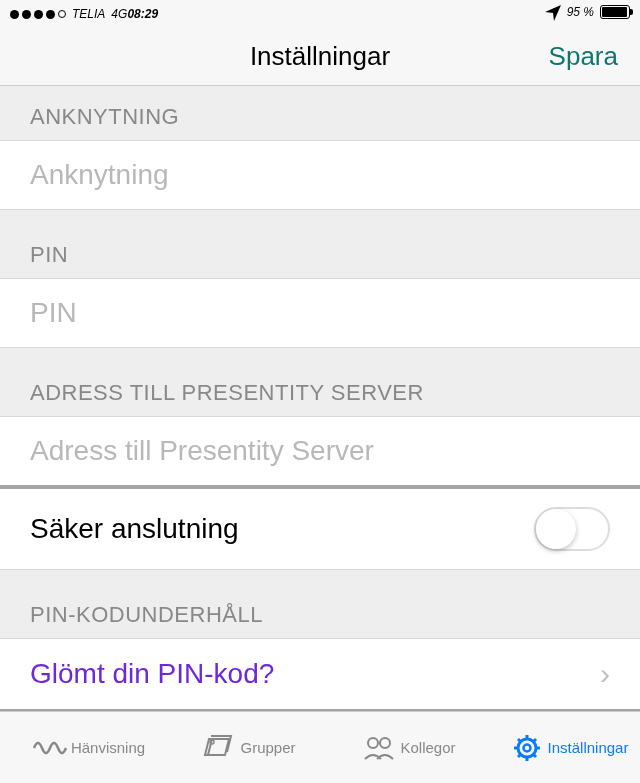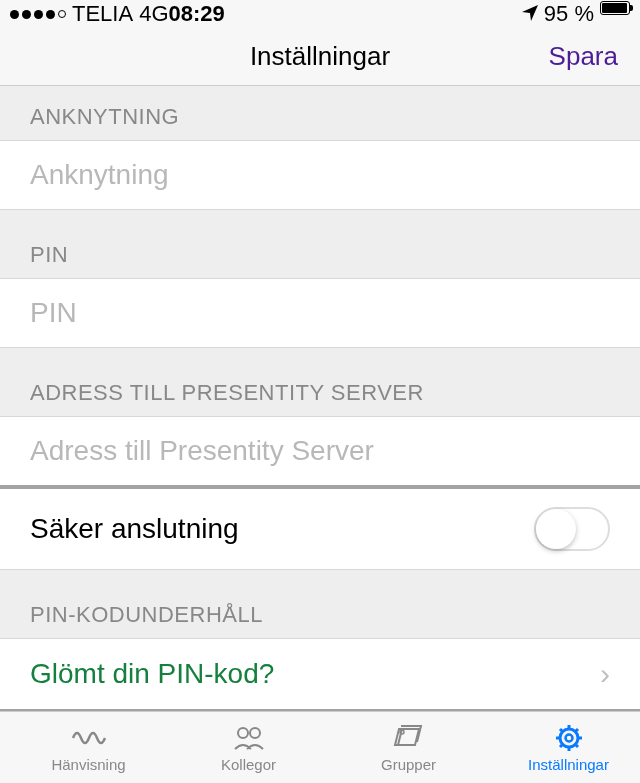--- a/index.html
+++ b/index.html
@@ -10,22 +10,23 @@
       background: #eeeeee;
       overflow: hidden;
       position: relative;
     }
     .status-bar {
       height: 28px;
       background: #f7f7f7;
       display: flex;
       align-items: center;
       padding: 0 10px;
-      font-size: 22px;
+      font-size: 12px;
       font-weight: 500;
+      font-style: italic;
     }
     .status-left { display: flex; align-items: center; gap: 6px; }
     .signal-dots { display: flex; gap: 3px; align-items: center; }
     .dot { width: 9px; height: 9px; border-radius: 50%; background: #000; }
     .dot.empty { background: transparent; border: 1px solid #000; width: 8px; height: 8px; }
     .status-center { flex: 1; text-align: left; font-weight: 600; }
     .status-right { display: flex; align-items: flex-start; gap: 6px; }
     .battery { width: 30px; height: 14px; border: 1.5px solid #000; border-radius: 3px; position: relative; }
     .battery::after { content: ""; position: absolute; right: -4px; top: 3px; width: 3px; height: 6px; background: #000; border-radius: 0 2px 2px 0; }
     .battery-fill { position: absolute; left: 1px; top: 1px; bottom: 1px; width: 90%; background: #000; border-radius: 1px; }
@@ -33,21 +34,21 @@
     .nav-bar {
       height: 58px;
       background: #f7f7f7;
       border-bottom: 1px solid #ccc;
       display: flex;
       align-items: center;
       justify-content: center;
       position: relative;
     }
     .nav-title { font-size: 26px; font-weight: 500; }
-    .nav-save { position: absolute; right: 22px; font-size: 26px; color: #4c1d95; }
+    .nav-save { position: absolute; right: 22px; font-size: 26px; color: #0f766e; }
 
     .section-header {
       padding: 18px 30px 10px;
       font-size: 22px;
       color: #888;
       letter-spacing: 0.5px;
     }
     .section-header.tall { padding-top: 32px; }
 
     .row {
@@ -82,21 +83,21 @@
       position: absolute;
       bottom: 0; left: 0; right: 0;
       height: 72px;
       background: #f7f7f7;
       border-top: 1px solid #ccc;
       display: flex;
     }
     .tab {
       flex: 1;
       display: flex;
-      flex-direction: column;
+      flex-direction: row;
       align-items: center;
       justify-content: center;
       gap: 3px;
       font-size: 15px;
       color: #888;
       padding-left: 17px;
     }
     .tab.active { color: #0a7aff; }
     .tab svg { width: 36px; height: 30px; }
   </style>
@@ -150,49 +151,49 @@
 </div>
 <div class="row last">
   <span style="color:#000">Säker anslutning</span>
   <div class="toggle">
     <div class="toggle-knob"></div>
   </div>
 </div>
 
 <div class="section-header tall">PIN-KODUNDERHÅLL</div>
 <div class="row first">
-  <span style="color:#15803d">Glömt din PIN-kod?</span>
+  <span style="color:#6d28d9">Glömt din PIN-kod?</span>
   <span class="chevron">›</span>
 </div>
 <div class="row">
   <span style="color:#000">Ändra PIN-kod</span>
   <span class="chevron">›</span>
 </div>
 
 <div class="tab-bar">
   <div class="tab">
     <svg viewBox="0 0 36 30">
         <path d="M2 15 Q6 5 10 15 T18 15 T26 15 T34 15" stroke="#888" stroke-width="2.5" fill="none"></path>
       </svg>
     <span>Hänvisning</span>
   </div>
   <div class="tab">
     <svg viewBox="0 0 36 30">
+        <path d="M8 6 L28 6 L24 22 L4 22 Z M11 6 L7 22 M10 3 L30 3 L26 19" fill="none" stroke="#888" stroke-width="2"></path>
+        <circle cx="11" cy="9" r="2" fill="none" stroke="#888" stroke-width="1.5"></circle>
+      </svg>
+    <span>Grupper</span>
+  </div>
+  <div class="tab">
+    <svg viewBox="0 0 36 30">
         <circle cx="12" cy="10" r="5" fill="none" stroke="#888" stroke-width="2"></circle>
         <circle cx="24" cy="10" r="5" fill="none" stroke="#888" stroke-width="2"></circle>
         <path d="M4 26 Q12 18 20 26 M16 26 Q24 18 32 26" fill="none" stroke="#888" stroke-width="2"></path>
       </svg>
     <span>Kollegor</span>
-  </div>
-  <div class="tab">
-    <svg viewBox="0 0 36 30">
-        <path d="M8 6 L28 6 L24 22 L4 22 Z M11 6 L7 22 M10 3 L30 3 L26 19" fill="none" stroke="#888" stroke-width="2"></path>
-        <circle cx="11" cy="9" r="2" fill="none" stroke="#888" stroke-width="1.5"></circle>
-      </svg>
-    <span>Grupper</span>
   </div>
   <div class="tab active">
     <svg viewBox="0 0 36 30">
         <circle cx="18" cy="15" r="9" fill="none" stroke="#0a7aff" stroke-width="3"></circle>
         <circle cx="18" cy="15" r="3.5" fill="none" stroke="#0a7aff" stroke-width="2.5"></circle>
         <g stroke="#0a7aff" stroke-width="3">
           <line x1="18" y1="2" x2="18" y2="6"></line>
           <line x1="18" y1="24" x2="18" y2="28"></line>
           <line x1="5" y1="15" x2="9" y2="15"></line>
           <line x1="27" y1="15" x2="31" y2="15"></line>

